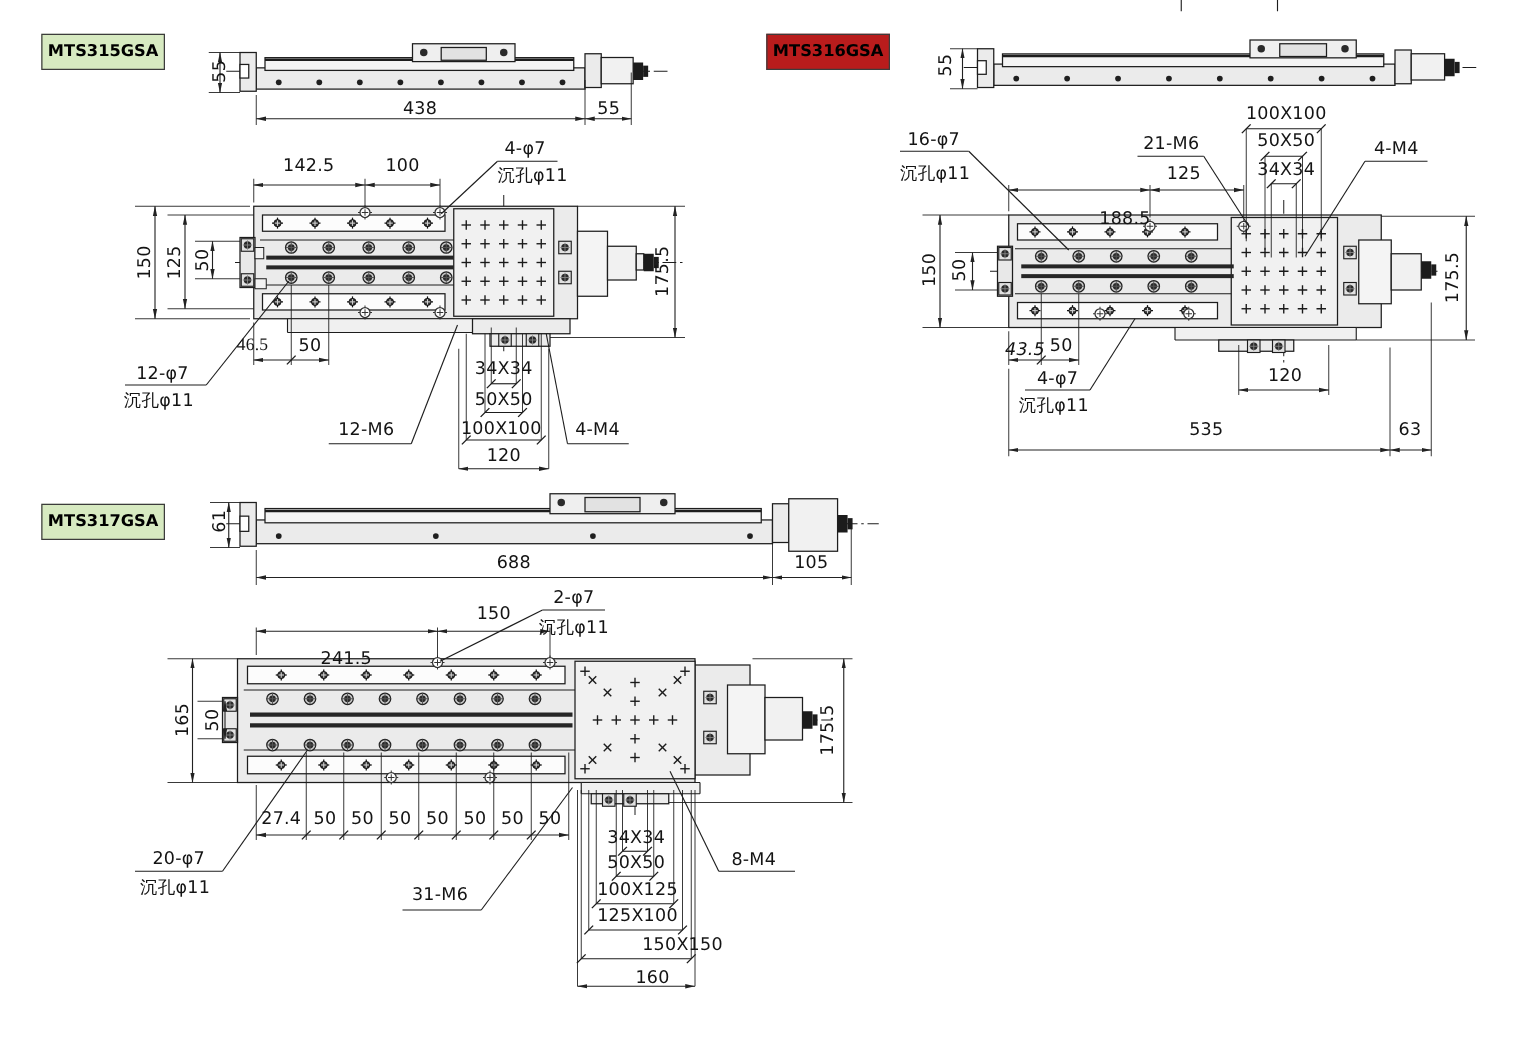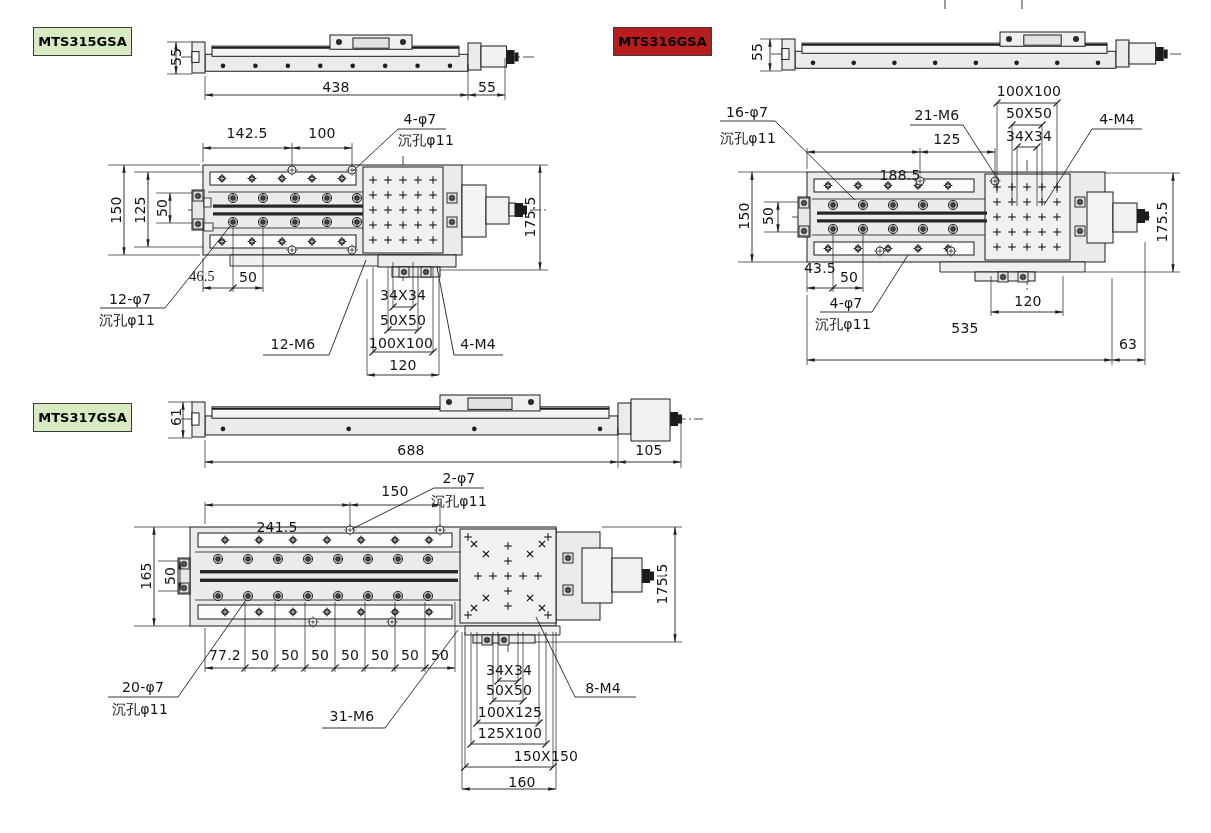--- a/index.html
+++ b/index.html
@@ -967,38 +967,38 @@
     <span class="lb" style="left: 900px; top: 139px; margin-top: 36px;">188.5</span>
     <span class="lb" style="left: 947px; top: 139px;">125</span>
     <span class="lb" style="left: 937px; top: 115px;">21-M6</span>
     <span class="lb" style="left: 1117px; top: 119px;">4-M4</span>
     <span class="lb" style="left: 1029px; top: 91px;">100X100</span>
     <span class="lb" style="left: 1029px; top: 113px;">50X50</span>
     <span class="lb" style="left: 1029px; top: 136px;">34X34</span>
     <span class="lb rot" style="left: 744px; top: 216px;">150</span>
     <span class="lb rot" style="left: 768px; top: 216px;">50</span>
     <span class="lb rot" style="left: 1162px; top: 222px;">175.5</span>
-    <span class="lb" style="left: 820px; top: 268px;">43.5</span>
+    <span class="lb" style="left: 820px; top: 280px; font-style: italic;">43.5</span>
     <span class="lb" style="left: 849px; top: 277px;">50</span>
     <span class="lb" style="left: 846px; top: 303px;">4-φ7</span>
     <span class="lb" style="left: 843px; top: 325px;">沉孔φ11</span>
     <span class="lb" style="left: 1028px; top: 301px;">120</span>
-    <span class="lb" style="left: 965px; top: 328px;">535</span>
+    <span class="lb" style="left: 965px; top: 344px;">535</span>
     <span class="lb" style="left: 1128px; top: 344px;">63</span>
     <span class="lb rot" style="left: 176px; top: 417px;">61</span>
     <span class="lb" style="left: 411px; top: 450px; text-align: right;">688</span>
     <span class="lb" style="left: 649px; top: 450px;">105</span>
     <span class="lb" style="left: 277px; top: 491px; margin-top: 36px;">241.5</span>
     <span class="lb" style="left: 395px; top: 491px;">150</span>
     <span class="lb" style="left: 459px; top: 478px;">2-φ7</span>
     <span class="lb" style="left: 459px; top: 502px;">沉孔φ11</span>
     <span class="lb rot" style="left: 146px; top: 576px;">165</span>
     <span class="lb rot" style="left: 170px; top: 576px;">50</span>
     <span class="lb rot" style="left: 662px; top: 584px;">175.5</span>
-    <span class="lb" style="left: 225px; top: 655px;">77.2</span>
+    <span class="lb" style="left: 225px; top: 655px;">27.4</span>
     <span class="lb" style="left: 260px; top: 655px;">50</span>
     <span class="lb" style="left: 290px; top: 655px;">50</span>
     <span class="lb" style="left: 320px; top: 655px;">50</span>
     <span class="lb" style="left: 350px; top: 655px;">50</span>
     <span class="lb" style="left: 380px; top: 655px;">50</span>
     <span class="lb" style="left: 410px; top: 655px;">50</span>
     <span class="lb" style="left: 440px; top: 655px;">50</span>
     <span class="lb" style="left: 143px; top: 687px;">20-φ7</span>
     <span class="lb" style="left: 140px; top: 710px;">沉孔φ11</span>
     <span class="lb" style="left: 352px; top: 716px;">31-M6</span>

